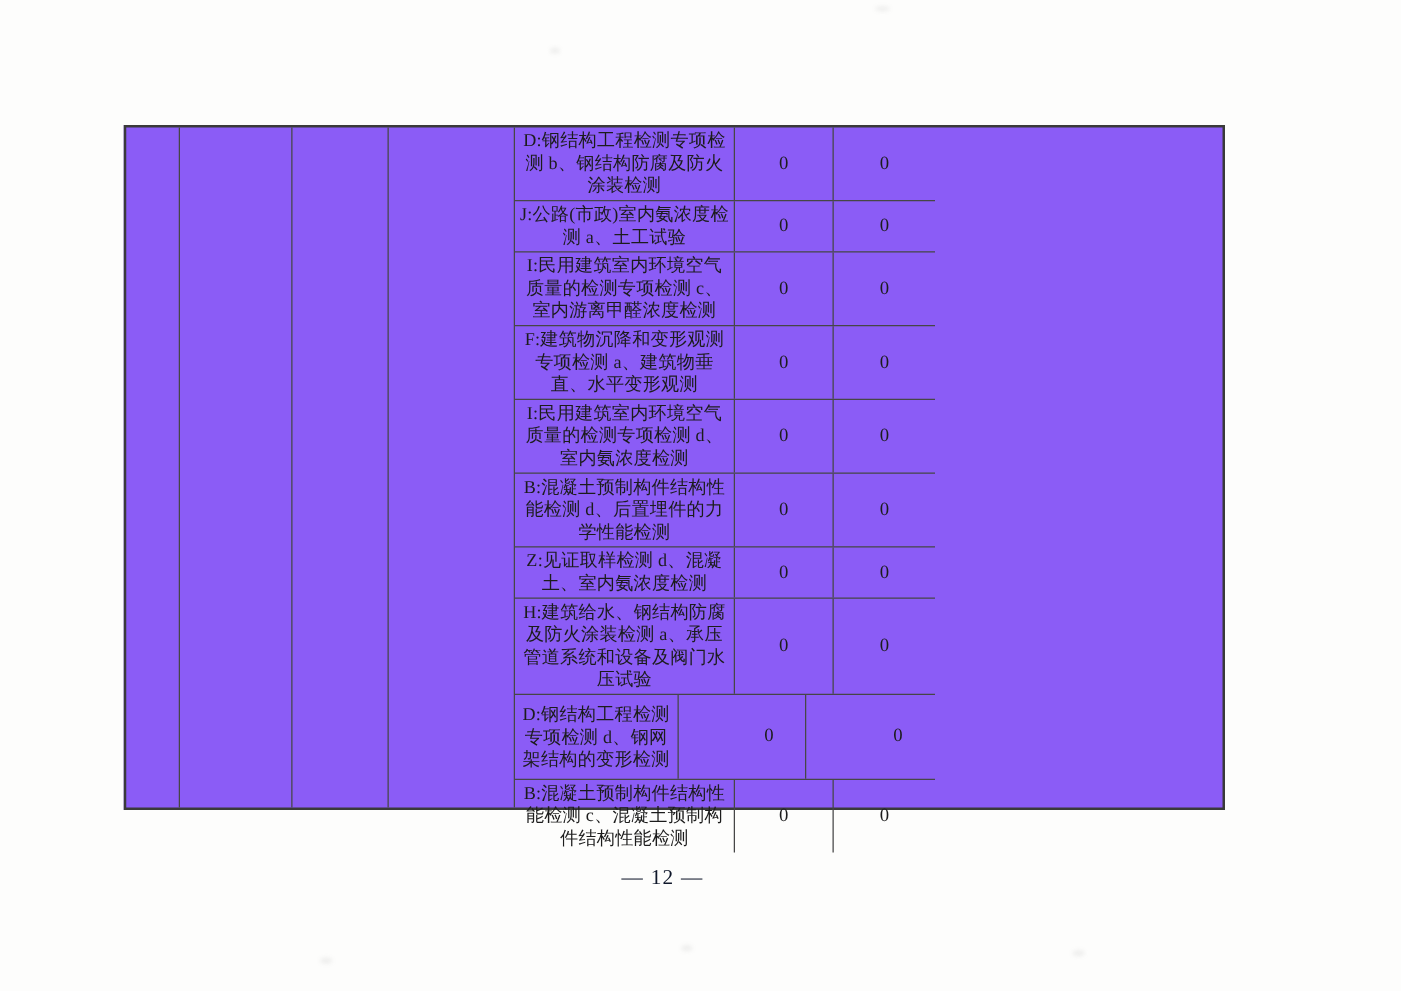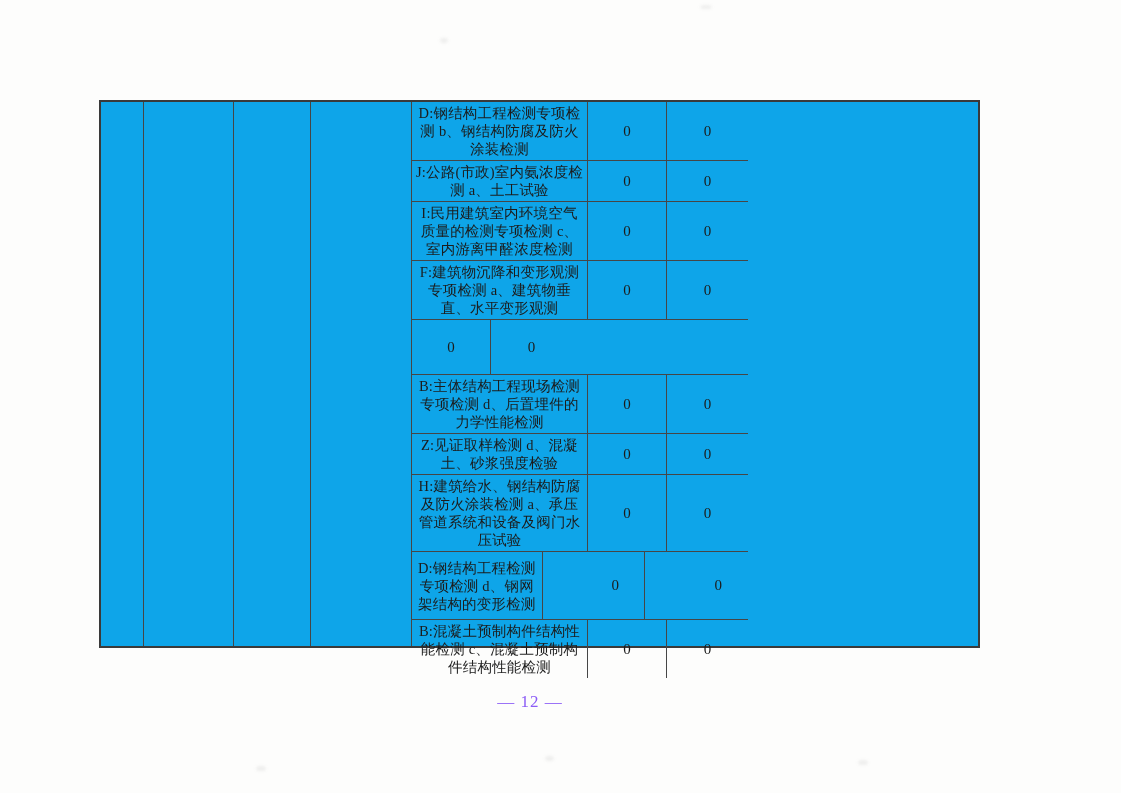--- a/index.html
+++ b/index.html
@@ -15,21 +15,21 @@
     position: absolute; inset: 0;
     background: #fdfdfc;
   }
   
   .doc-table {
     position: absolute;
     left: 99px; top: 100px;
     width: 881px; height: 548px;
     display: flex;
     border: 2px solid #3a3a3a;
-    background: #0ea5e9;
+    background: #8b5cf6;
   }
   .empty-col {
     border-right: 1.5px solid #464646;
     height: 100%;
     flex: 0 0 auto;
   }
   .empty-col.c1 { width: 43px; }
   .empty-col.c2 { width: 90px; }
   .empty-col.c3 { width: 77px; }
   .empty-col.c4 { width: 101px; }
@@ -82,21 +82,21 @@
     height: 100%;
   }
   
   .page-number {
     position: absolute;
     left: 430px; top: 692px;
     width: 200px;
     text-align: center;
     font-size: 17px;
     letter-spacing: 1px;
-    color: #8b5cf6;
+    color: #0f172a;
   }
   
   .artifact {
     position: absolute;
     background: rgba(110,110,110,0.10);
     border-radius: 50%;
     filter: blur(1.5px);
   }
   .a1 { left: 440px; top: 38px;  width: 8px;  height: 5px; }
   .a2 { left: 700px; top: 5px;   width: 12px; height: 4px; }
@@ -135,32 +135,33 @@
         <div class="cell val2">0</div>
       </div>
 
       <div class="mid-row">
         <div class="cell item">F:建筑物沉降和变形观测专项检测 a、建筑物垂直、水平变形观测</div>
         <div class="cell val1">0</div>
         <div class="cell val2">0</div>
       </div>
 
       <div class="mid-row">
+        <div class="cell item">I:民用建筑室内环境空气质量的检测专项检测 d、室内氨浓度检测</div>
         <div class="cell val1">0</div>
         <div class="cell val2">0</div>
       </div>
 
       <div class="mid-row">
-        <div class="cell item">B:主体结构工程现场检测专项检测 d、后置埋件的力学性能检测</div>
+        <div class="cell item">B:混凝土预制构件结构性能检测 d、后置埋件的力学性能检测</div>
         <div class="cell val1">0</div>
         <div class="cell val2">0</div>
       </div>
 
       <div class="mid-row">
-        <div class="cell item">Z:见证取样检测 d、混凝土、砂浆强度检验</div>
+        <div class="cell item">Z:见证取样检测 d、混凝土、室内氨浓度检测</div>
         <div class="cell val1">0</div>
         <div class="cell val2">0</div>
       </div>
 
       <div class="mid-row">
         <div class="cell item">H:建筑给水、钢结构防腐及防火涂装检测 a、承压管道系统和设备及阀门水压试验</div>
         <div class="cell val1">0</div>
         <div class="cell val2">0</div>
       </div>
 

